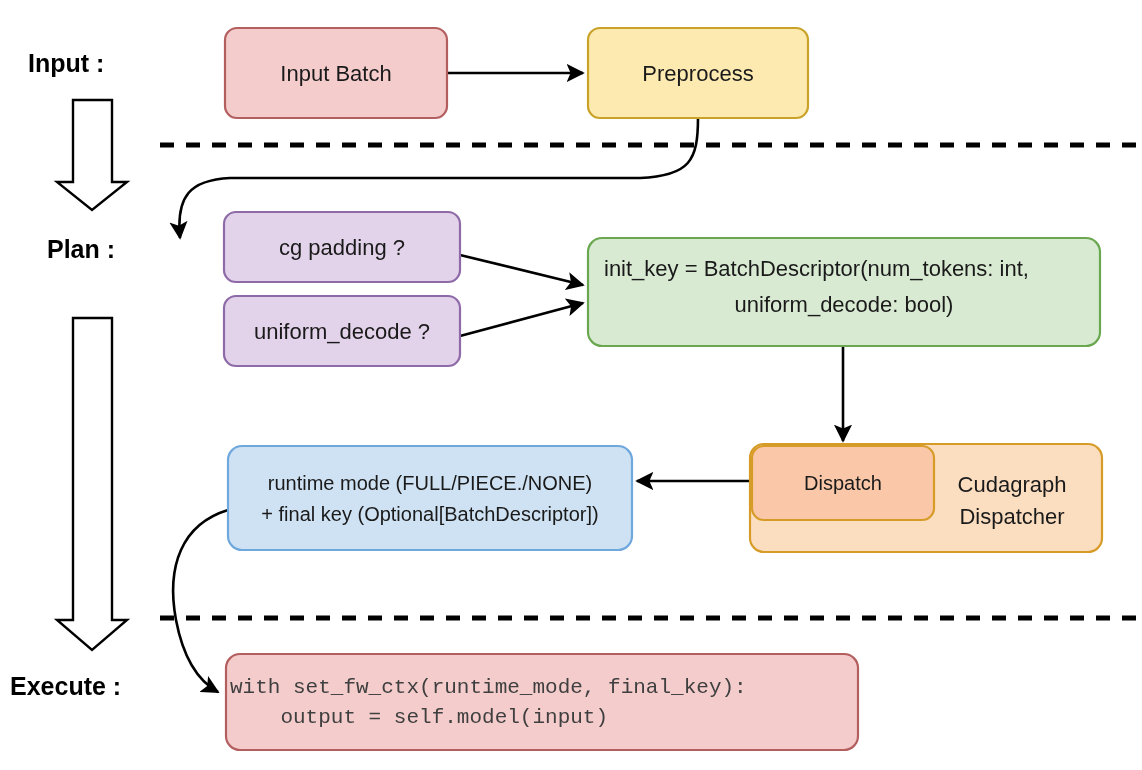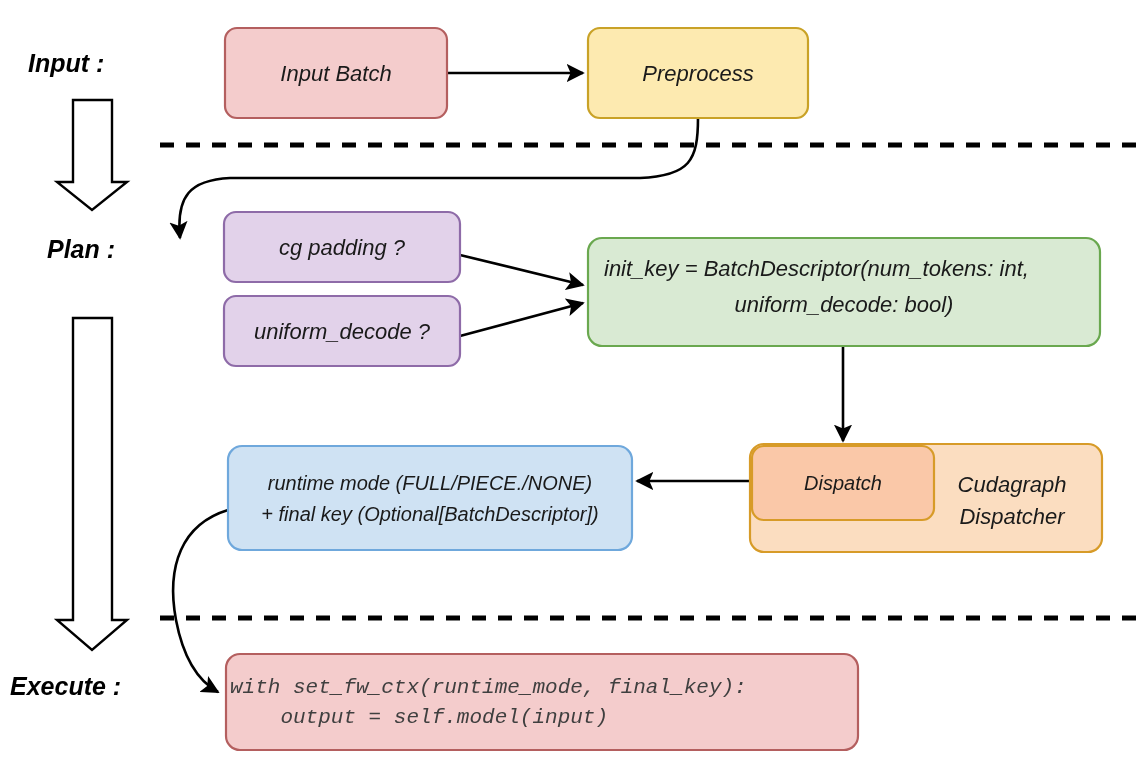--- a/index.html
+++ b/index.html
@@ -10,21 +10,20 @@
   body {
     width: 1142px;
     height: 770px;
     font-family: "Liberation Sans", sans-serif;
     overflow: hidden;
   }
   #diagram-root {
     position: relative;
     width: 1142px;
     height: 770px;
-    font-style: italic;
   }
   svg.canvas {
     position: absolute;
     top: 0;
     left: 0;
     width: 1142px;
     height: 770px;
   }
   .stage-label {
     font-family: "Liberation Sans", sans-serif;

